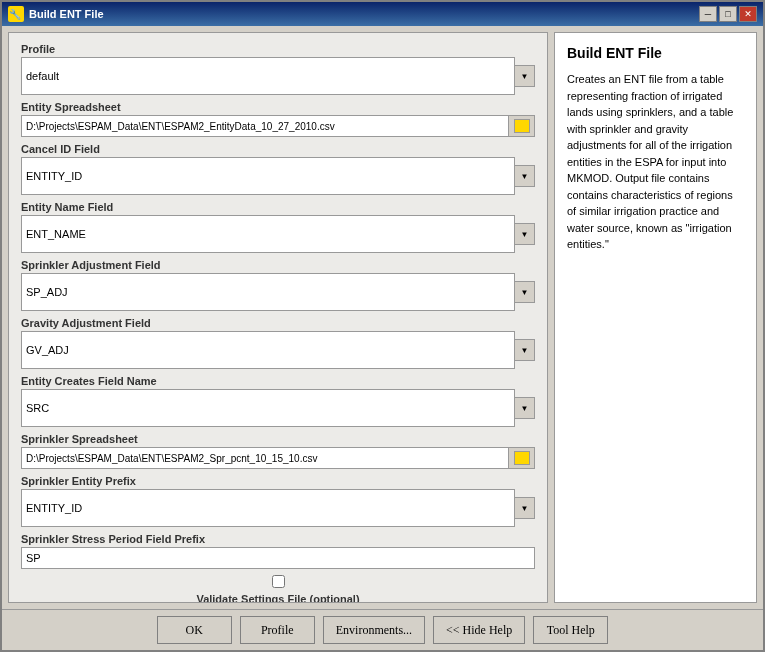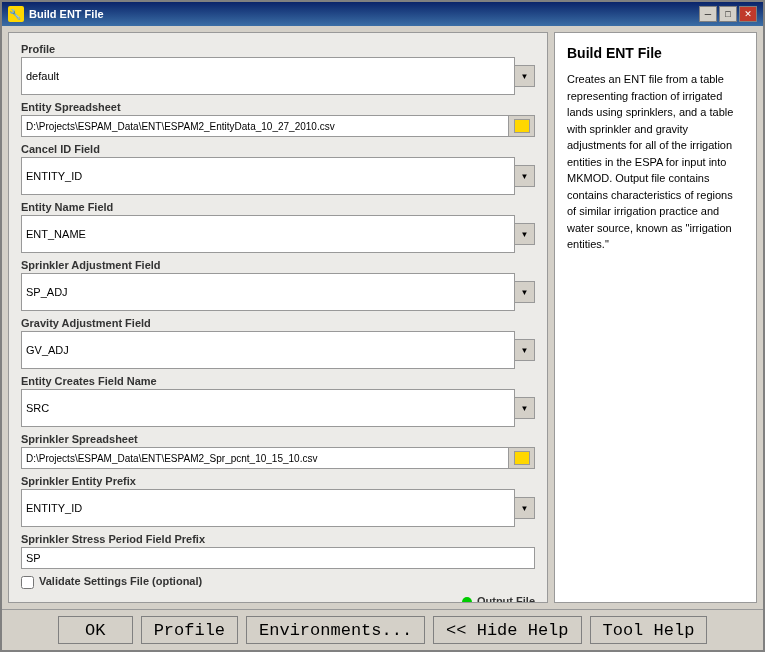--- a/index.html
+++ b/index.html
@@ -187,20 +187,21 @@
       background: #ffd700;
       border: 1px solid #999;
       position: relative;
     }
     .checkbox-row {
       display: flex;
       align-items: center;
       gap: 5px;
       margin-bottom: 6px;
       margin-top: 4px;
+      flex-direction: column;
     }
     .checkbox-row input[type="checkbox"] {
       width: 13px;
       height: 13px;
     }
     .output-label-row {
       display: flex;
       align-items: center;
       gap: 5px;
       margin-bottom: 8px;
@@ -219,24 +220,24 @@
       justify-content: center;
       gap: 8px;
       border-top: 1px solid #999;
       flex-shrink: 0;
     }
     .bottom-btn {
       height: 28px;
       min-width: 75px;
       background: #d4d0c8;
       border: 1px solid #808080;
-      font-size: 17px;
+      font-size: 12px;
       cursor: pointer;
       padding: 0 12px;
-      font-family: Liberation Mono, monospace;
+      font-family: Liberation Serif, serif;
     }
   </style>
 </head>
 <body>
 
 <div class="window">
 
   <div class="title-bar">
     <div class="title-bar-left">
       <div class="title-bar-icon">🔧</div>

